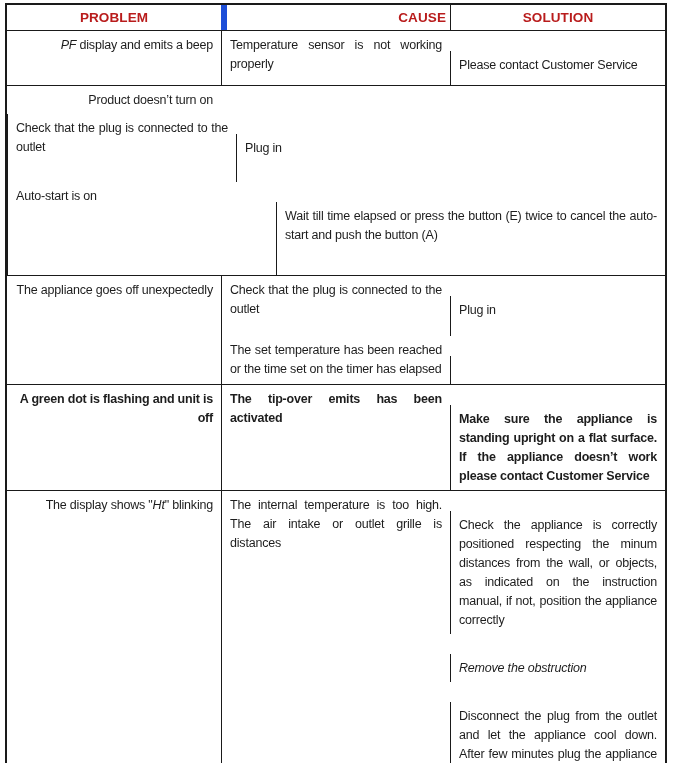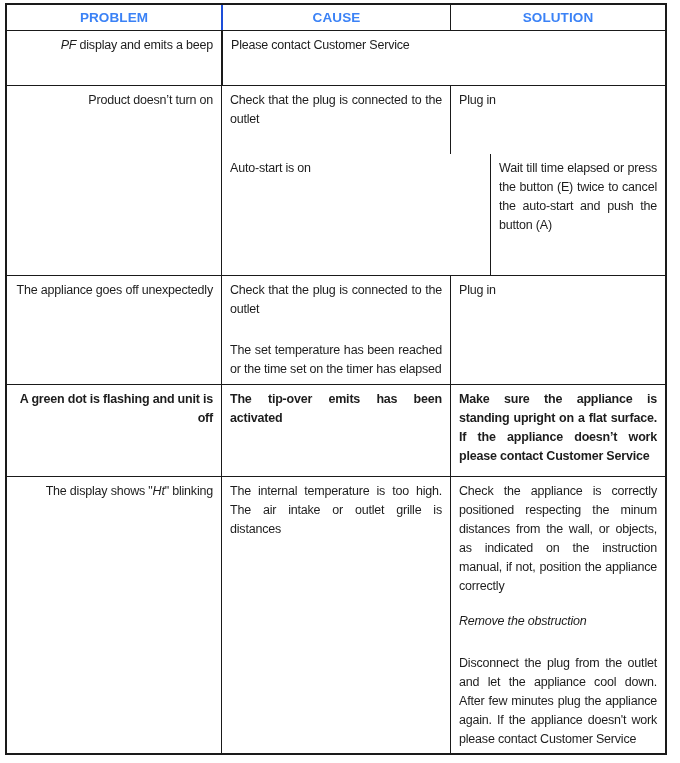--- a/index.html
+++ b/index.html
@@ -29,24 +29,24 @@
     align-items: stretch;
   }
   .trow.header { border-top: none; min-height: 25px; }
   .hcell {
     padding: 5px 4px 4px 4px;
     text-align: center;
     font-weight: 700;
     font-size: 13.5px;
     line-height: 16px;
     letter-spacing: 0.1px;
-    color: #3b82f6;
+    color: #b91c1c;
   }
   .hcell.h-problem  { width: 214px; }
-  .hcell.h-cause    { width: 229px; border-left: 2px solid #1d4ed8; }
+  .hcell.h-cause    { width: 229px; border-left: 6px solid #1d4ed8; text-align: right; }
   .hcell.h-solution { flex: 1;      border-left: 1px solid #1a1a1a; }
 
   .cell-problem {
     width: 214px;
     padding: 5px 8px 4px 8px;
     text-align: right;
   }
   .pairs {
     flex: 1;
     border-left: 1px solid #1a1a1a;
@@ -58,26 +58,27 @@
   .pair .cause {
     width: 228px;
     padding: 5px 8px 4px 8px;
     text-align: justify;
   }
   .pair .solution {
     flex: 1;
     border-left: 1px solid #1a1a1a;
     padding: 5px 8px 4px 8px;
     text-align: justify;
+    margin-top: 20px;
   }
   .it { font-style: italic; }
 
   
   .table .trow:nth-child(2) { min-height: 55px; }
-  .table .trow:nth-child(3) { min-height: 190px; }
+  .table .trow:nth-child(3) { min-height: 190px; flex-direction: column; }
   .table .trow:nth-child(3) .pair:nth-child(1) { min-height: 68px; }
   .table .trow:nth-child(3) .pair:nth-child(2) { min-height: 82px; gap: 40px; }
   .table .trow:nth-child(4) { min-height: 109px; }
   .table .trow:nth-child(4) .pair:nth-child(1) { min-height: 60px; }
   .table .trow:nth-child(5) { min-height: 92px; font-weight: bold; }
   .table .trow:nth-child(6) { min-height: 277px; }
   .table .trow:nth-child(6) .pair:nth-child(1) { min-height: 130px; }
   .table .trow:nth-child(6) .pair:nth-child(2) { min-height: 42px; font-style: italic; }
 </style>
 </head>
@@ -88,20 +89,21 @@
     <div class="trow header">
       <div class="hcell h-problem">PROBLEM</div>
       <div class="hcell h-cause">CAUSE</div>
       <div class="hcell h-solution">SOLUTION</div>
     </div>
 
   <div class="trow">
     <div class="cell-problem"><span class="it">PF</span><span> display and emits a beep</span></div>
     <div class="pairs">
           <div class="pair">
+    <div class="cause">Temperature sensor is not working properly</div>
     <div class="solution">Please contact Customer Service</div>
   </div>
         </div>
   </div>
       <div class="trow">
     <div class="cell-problem"><span>Product doesn’t turn on</span></div>
     <div class="pairs">
           <div class="pair">
     <div class="cause">Check that the plug is connected to the outlet</div>
     <div class="solution">Plug in</div>

